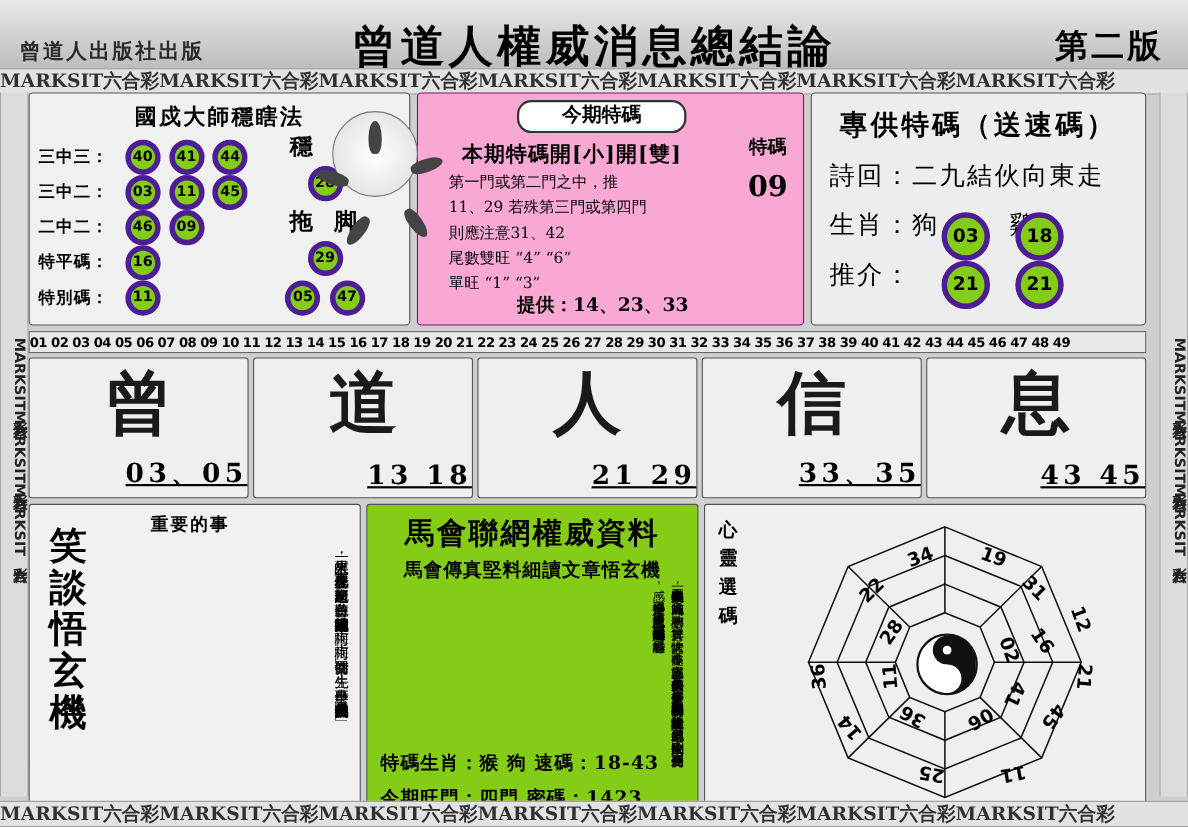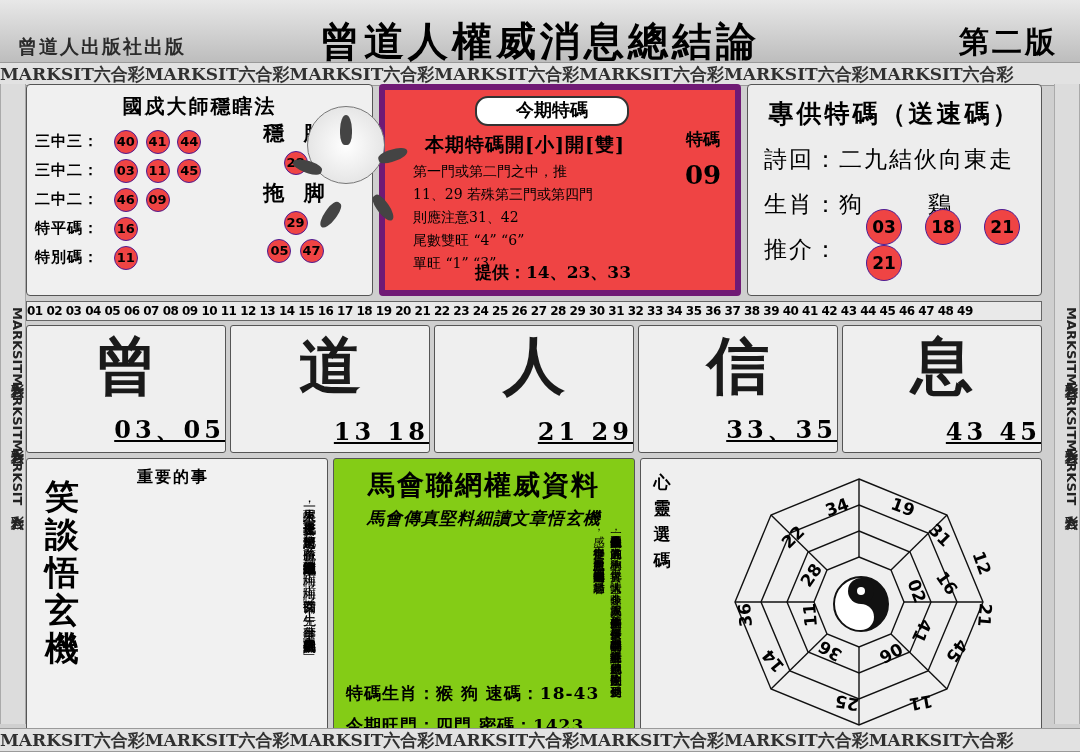--- a/index.html
+++ b/index.html
@@ -46,29 +46,29 @@
 
   .panelA{
     width:345px;background:#f0f0f0;border:1px solid #555;border-radius:4px;
     position:relative;
   }
   .panelA .ttl{text-align:center;font-size:20px;font-weight:bold;margin-top:8px;letter-spacing:2px;font-family:"DejaVu Serif",serif;}
   .rowsA{position:absolute;left:8px;top:42px;font-size:15px;line-height:29px;font-family:"DejaVu Serif",serif;}
   .rowsA .lbl{display:inline-block;width:74px;font-weight:bold;letter-spacing:1px;}
   .ball{
     display:inline-block;width:22px;height:22px;line-height:22px;border-radius:50%;
-    background:#ef4444;border:1px solid #4c1d95;text-align:center;font-size:13px;font-weight:bold;
+    background:#84cc16;border:5px solid #4c1d95;text-align:center;font-size:13px;font-weight:bold;
     margin-right:3px;vertical-align:middle;font-family:"DejaVu Sans",sans-serif;
   }
   .midA{position:absolute;left:205px;top:34px;width:130px;text-align:center;font-family:"DejaVu Serif",serif;}
   .midA .w{font-size:21px;font-weight:bold;letter-spacing:6px;}
   .midA .n{margin:4px 0;}
 
   .panelB{
-    flex:0 0 350px;background:#ef4444;border:6px solid #701a75;border-radius:4px;position:relative;
+    flex:0 0 350px;background:#f9a8d4;border:1px solid #701a75;border-radius:4px;position:relative;
   }
   .flag{
     position:absolute;left:-78px;top:16px;width:76px;height:76px;border-radius:50%;
     background:radial-gradient(circle,#ffffff 0%,#e6e6e6 70%,#cfcfcf 100%);
     border:1px solid #777;
   }
   .flag .petal{position:absolute;left:50%;top:50%;width:12px;height:30px;background:#444;border-radius:50% 50% 40% 40%;transform-origin:50% 100%;}
   .panelB .bn{
     position:absolute;left:90px;top:6px;width:150px;height:26px;border:2px solid #333;border-radius:13px;
     text-align:center;line-height:24px;font-size:18px;font-weight:bold;background:#fff;font-family:"DejaVu Serif",serif;
@@ -117,21 +117,21 @@
   }
   .panelD .sub{position:absolute;left:110px;top:8px;font-size:16px;font-weight:bold;font-family:"DejaVu Serif",serif;letter-spacing:2px;}
   .panelD .txt{
     position:absolute;left:72px;top:40px;width:222px;height:170px;
     font-size:13px;line-height:24px;font-family:"DejaVu Serif",serif;
     writing-mode:vertical-rl;text-orientation:upright;
   }
 
   .panelE{flex:1;background:#84cc16;border:1px solid #555;border-radius:3px;position:relative;font-family:"DejaVu Serif",serif;}
   .panelE .t1{text-align:center;font-size:27px;font-weight:bold;margin-top:8px;letter-spacing:2px;}
-  .panelE .t2{text-align:center;font-size:17px;font-weight:bold;margin-top:4px;letter-spacing:1px;font-style:italic;}
+  .panelE .t2{text-align:center;font-size:17px;font-weight:bold;margin-top:4px;letter-spacing:1px;}
   .panelE .art{
     position:absolute;left:10px;top:68px;right:10px;height:150px;
     font-size:11.5px;line-height:17px;writing-mode:vertical-rl;text-orientation:upright;
     letter-spacing:0px;
   }
   .panelE .f1{position:absolute;left:12px;bottom:40px;font-size:17px;font-weight:bold;letter-spacing:1px;}
   .panelE .f2{position:absolute;left:12px;bottom:8px;font-size:17px;font-weight:bold;letter-spacing:1px;}
 
   .panelF{width:400px;background:#efefef;border:1px solid #555;border-radius:3px;position:relative;}
   .panelF .vt{

